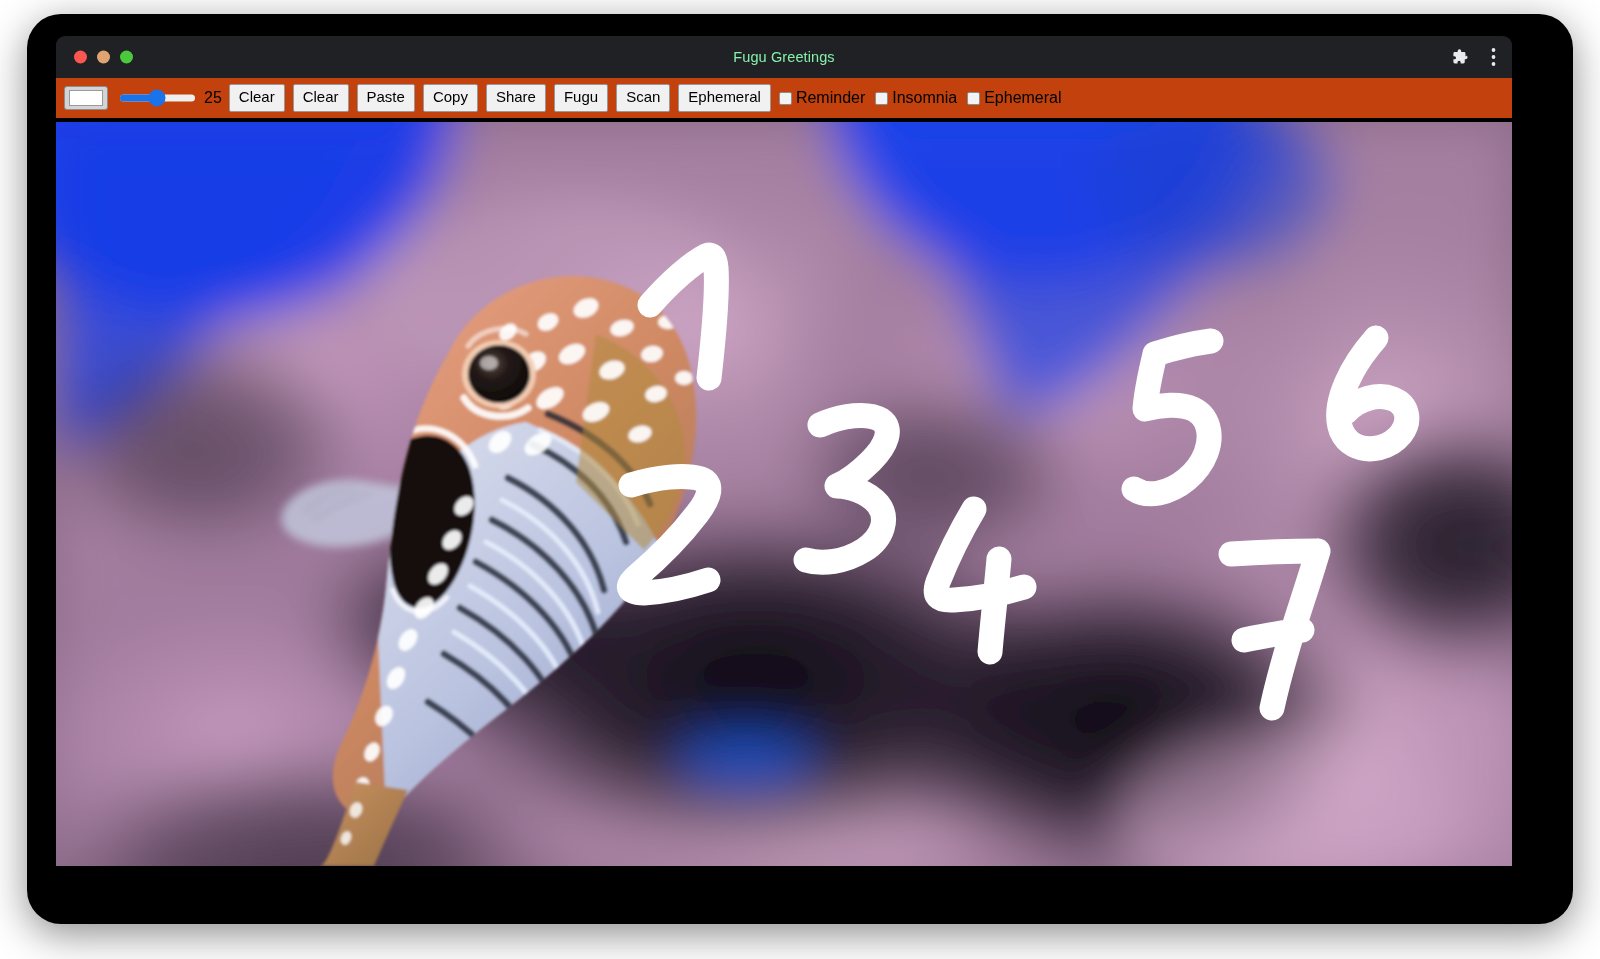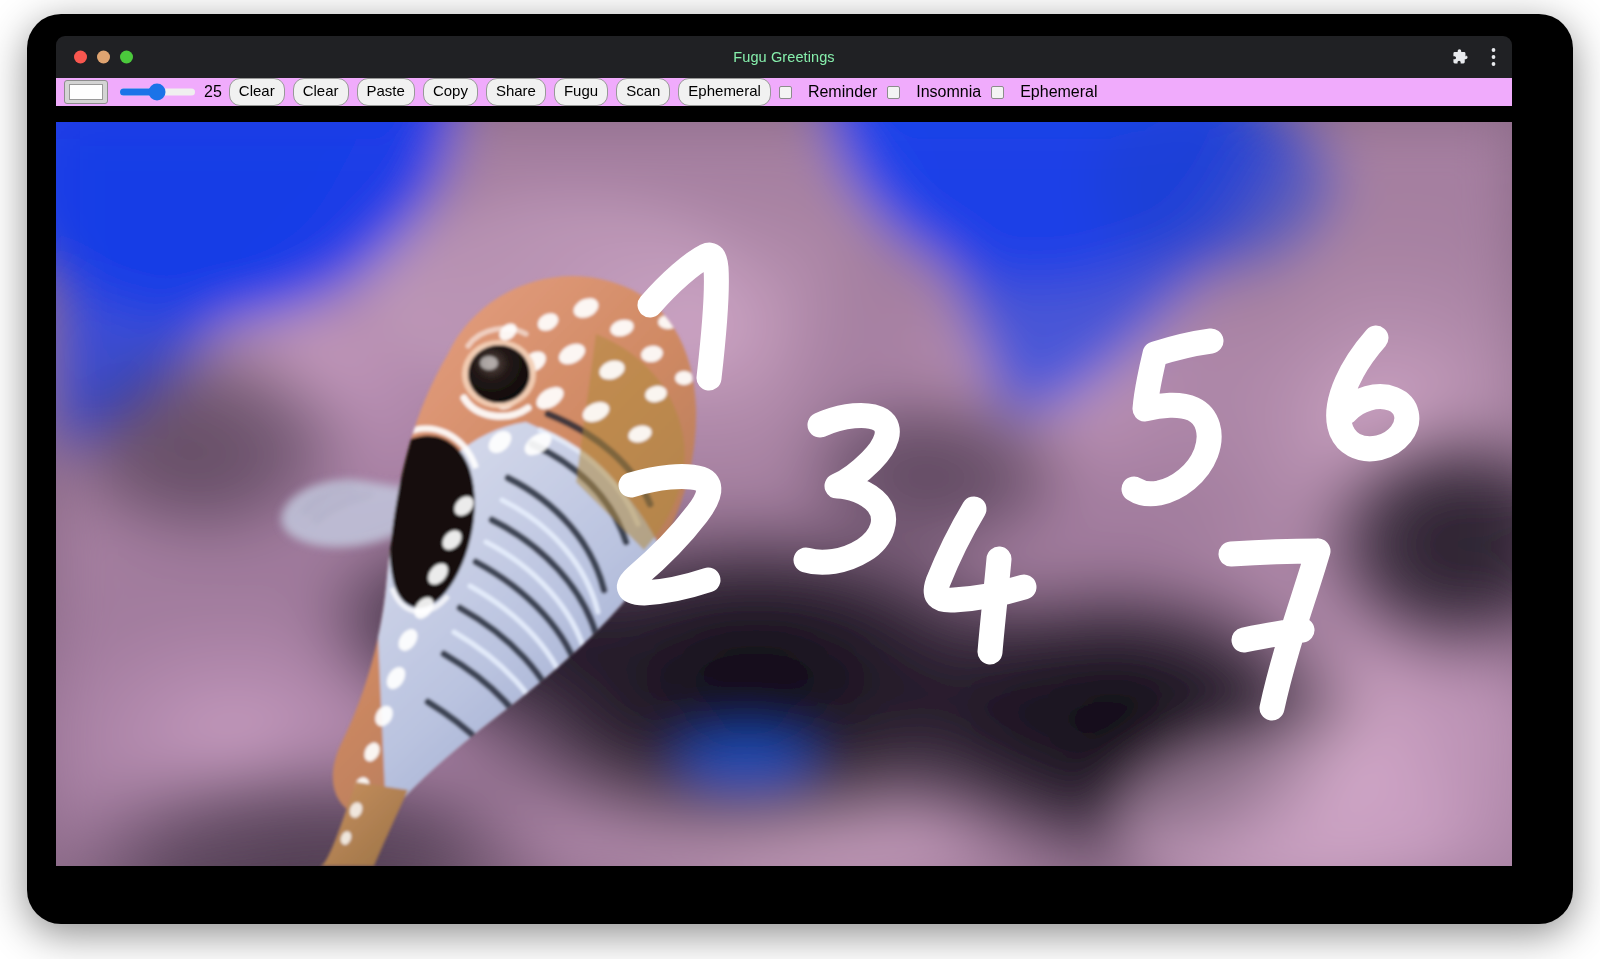--- a/index.html
+++ b/index.html
@@ -77,22 +77,22 @@
     gap: 22px;
   }
   .tb-icon { color: #e8eaed; display: flex; align-items: center; }
 
   
   #toolbar {
     position: absolute;
     left: 56px;
     top: 78px;
     width: 1456px;
-    height: 28px;
-    background: #f0abfc;
+    height: 40px;
+    background: #c2410c;
     display: flex;
     align-items: center;
     padding-left: 8px;
     gap: 0px;
     font-size: 15px;
   }
 
   
   #color-picker {
     width: 44px; height: 24px;
@@ -146,33 +146,33 @@
     flex: none;
     user-select: none;
   }
 
   .tb-button {
     font-family: "Liberation Sans", sans-serif;
     font-size: 15px;
     color: #000;
     background: #f1f1f1;
     border: 1px solid #989898;
-    border-radius: 11px;
+    border-radius: 2px;
     padding: 3px 9px 4px 9px;
     margin-right: 8px;
     cursor: pointer;
     line-height: 1.25;
     white-space: nowrap;
     flex: none;
   }
 
   .tb-check {
     display: flex;
     align-items: center;
-    gap: 16px;
+    gap: 4px;
     margin-right: 10px;
     cursor: pointer;
     flex: none;
     white-space: nowrap;
   }
   .cbox {
     width: 13px; height: 13px;
     background: #f3f3f3;
     border: 1px solid #8c8c8c;
     border-radius: 2px;

